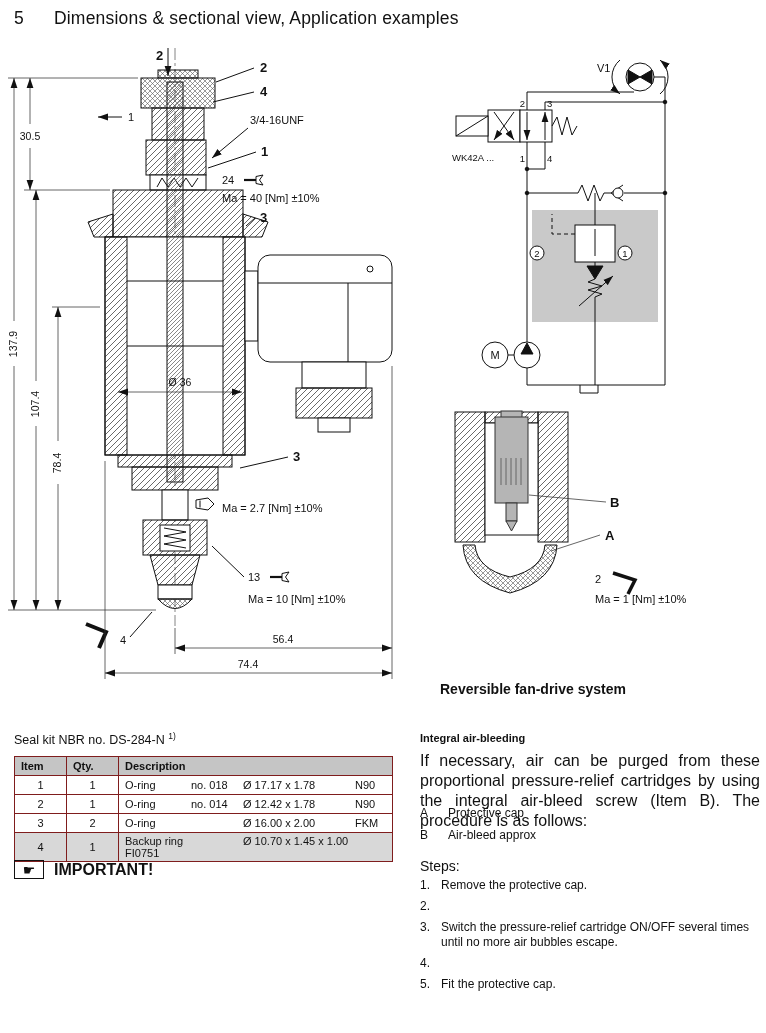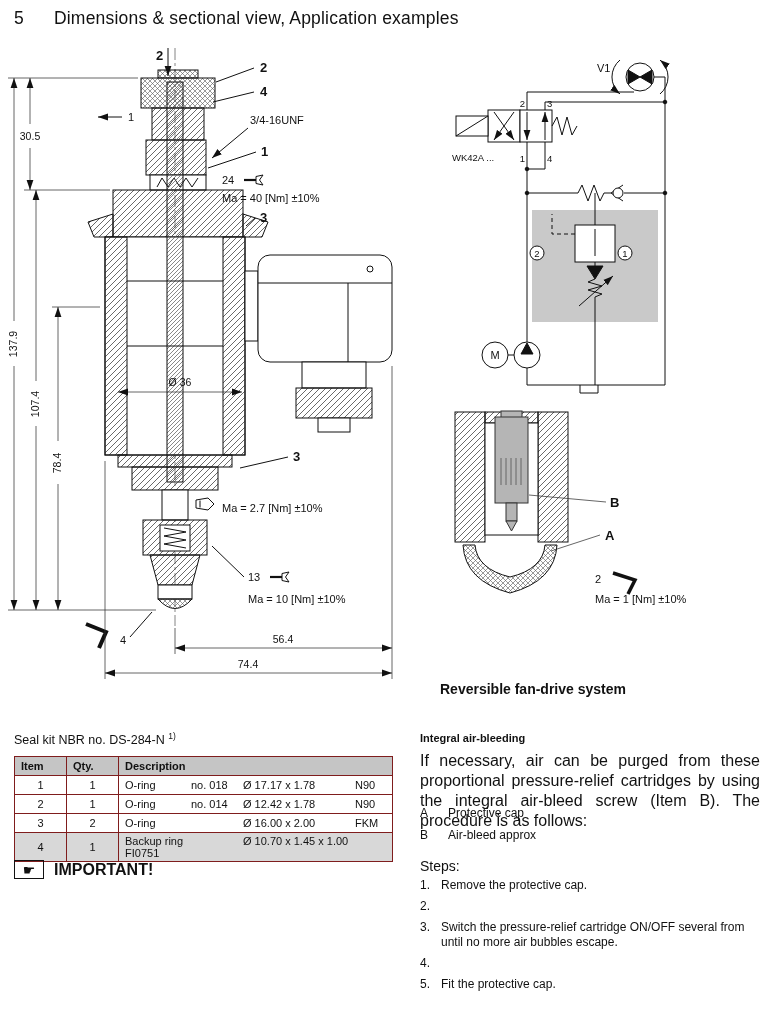--- a/index.html
+++ b/index.html
@@ -357,21 +357,21 @@
   <div id="ab-steps">
     <div class="step">
       <span class="step-n">1.</span>
       <span>Remove the protective cap.</span>
     </div>
     <div class="step">
       <span class="step-n">2.</span>
     </div>
     <div class="step">
       <span class="step-n">3.</span>
-      <span>Switch the pressure-relief cartridge ON/OFF several from until no more air bubbles escape.</span>
+      <span>Switch the pressure-relief cartridge ON/OFF several times until no more air bubbles escape.</span>
     </div>
     <div class="step">
       <span class="step-n">4.</span>
     </div>
     <div class="step">
       <span class="step-n">5.</span>
       <span>Fit the protective cap.</span>
     </div>
   </div>
 

